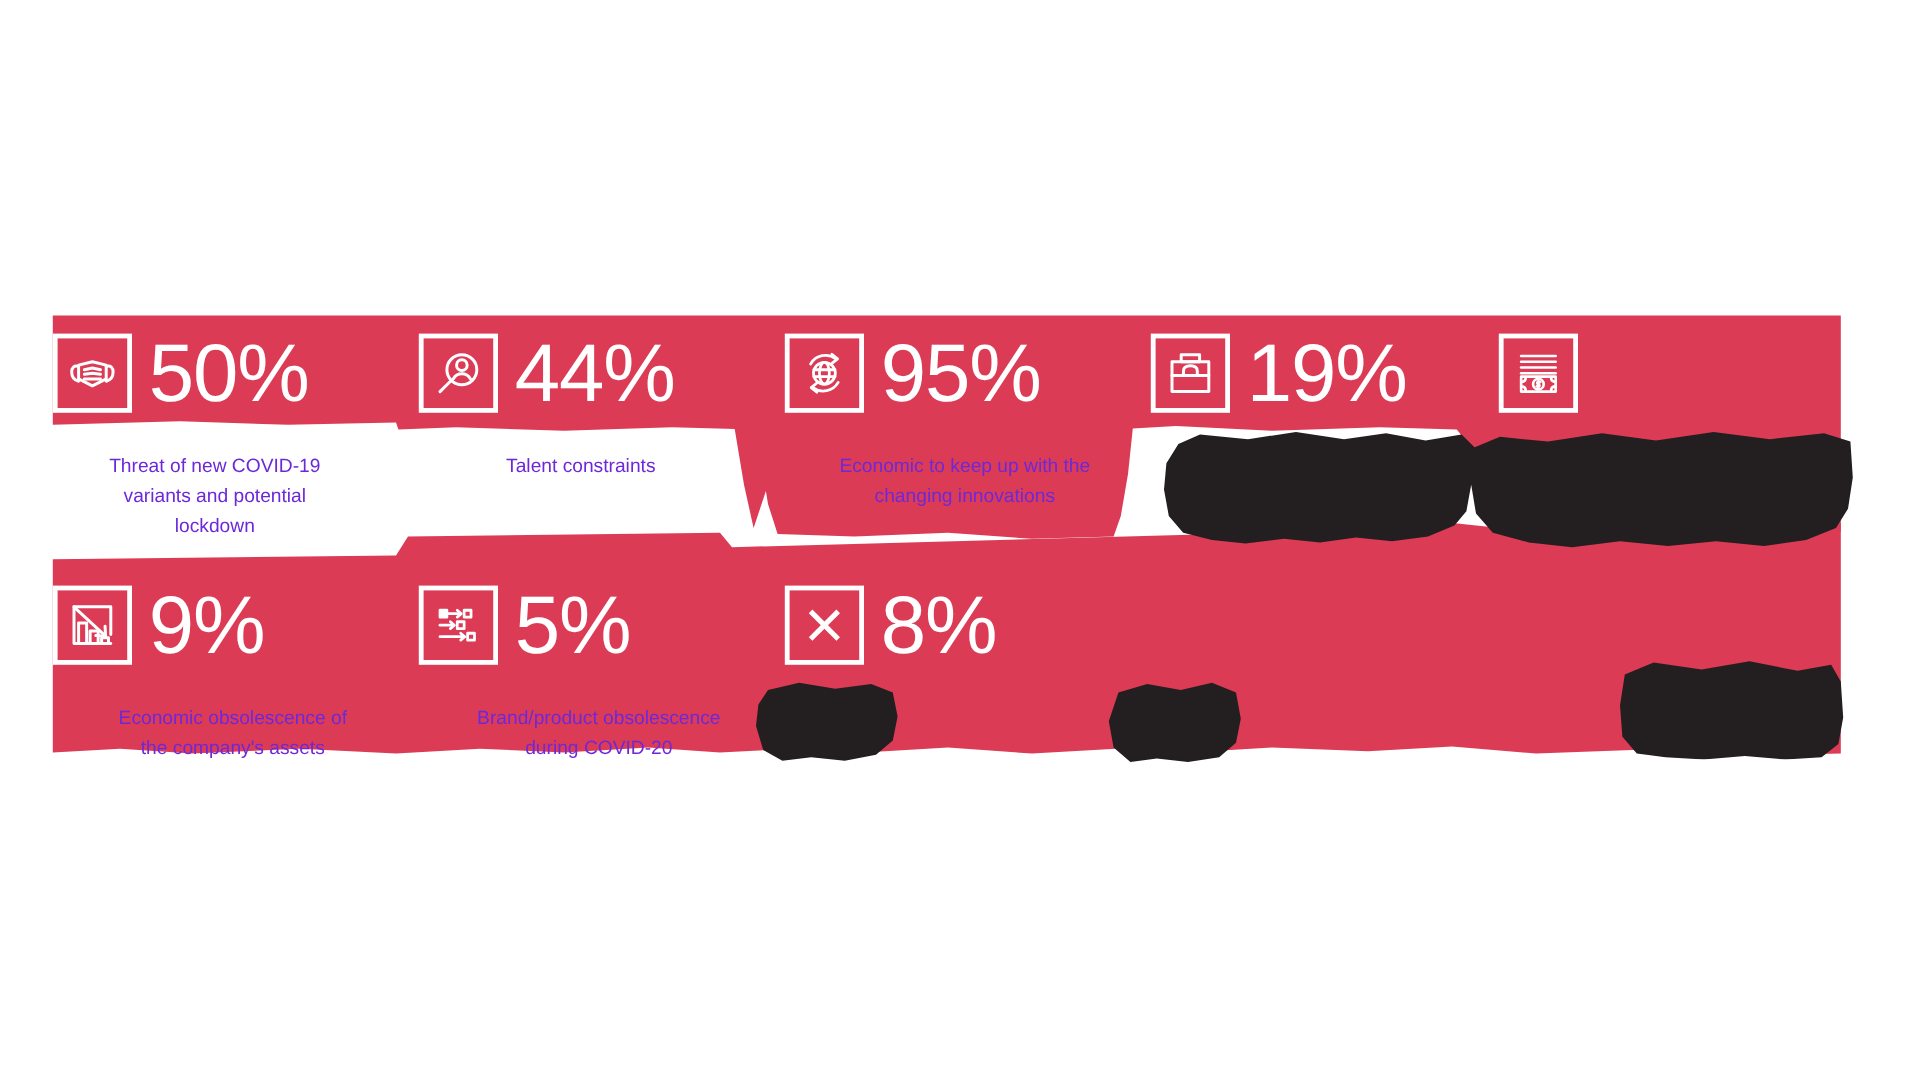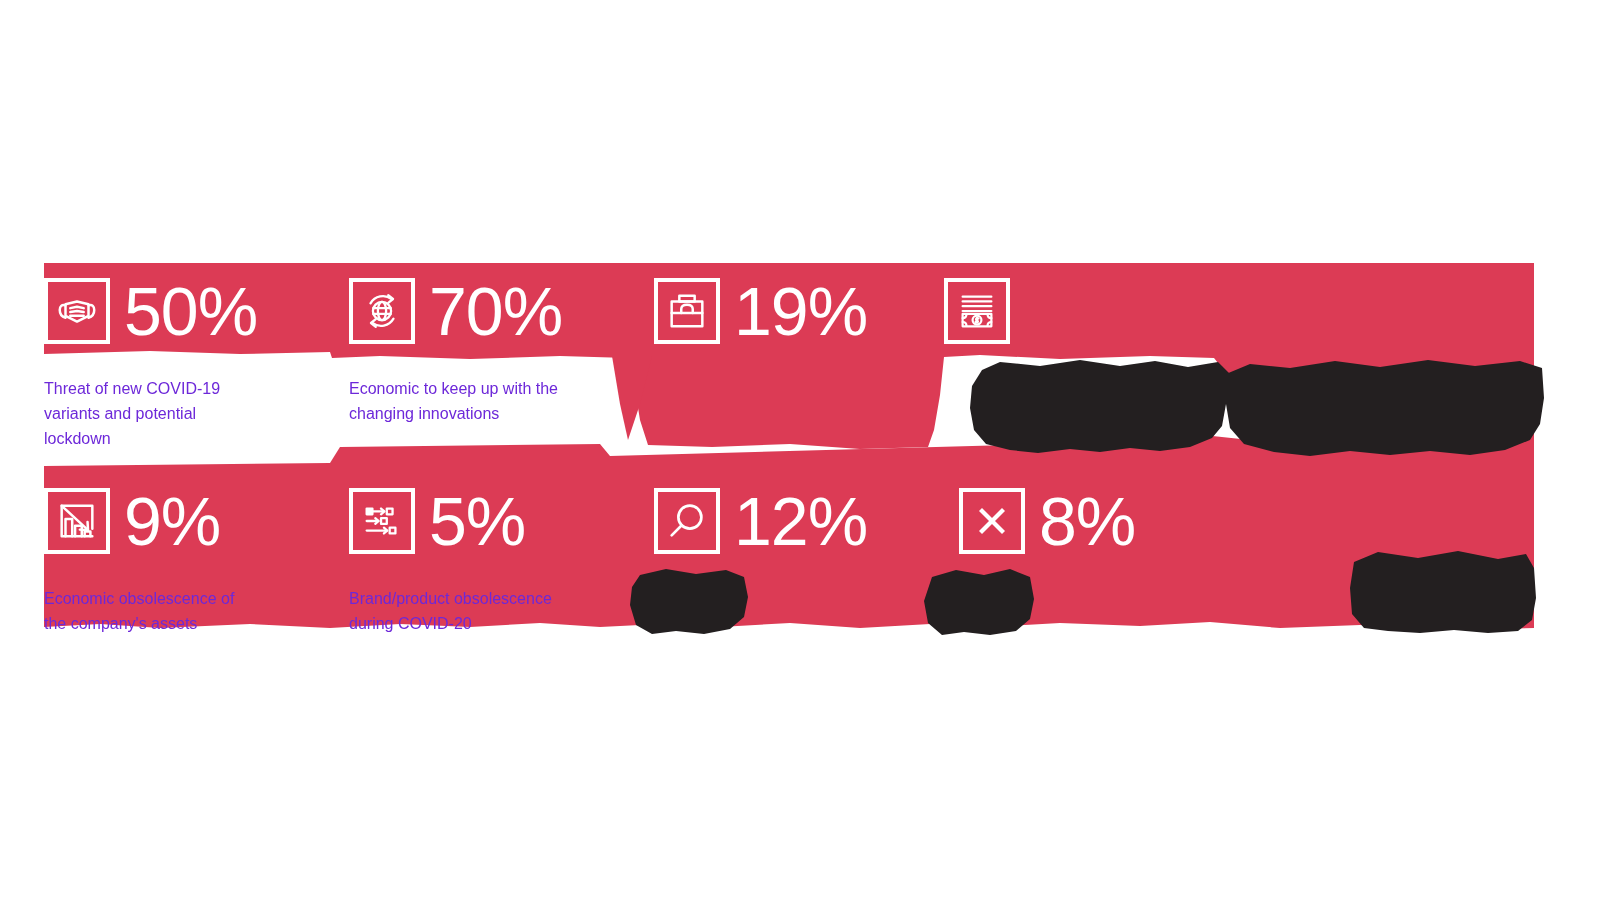--- a/index.html
+++ b/index.html
@@ -31,20 +31,21 @@
     pointer-events: none;
   }
 
   
   .rows {
     position: absolute;
     left: 0;
     top: 0;
     width: 1600px;
     height: 900px;
+    text-align: center;
   }
 
   .row {
     position: absolute;
     left: 44px;
     width: 1490px;
     display: flex;
     flex-direction: row;
     align-items: flex-start;
   }
@@ -153,36 +154,50 @@
               <path d="M17,29 L24,29 L31,29"></path>
             </svg>
           </span>
           <span class="pct">50%</span>
         </div>
         <div class="card-label">Threat of new COVID-19
 variants and potential
 lockdown</div>
       </div>
 
+      <div class="card" style="width:305px;">
+        <div class="stat-line">
+          <span class="icon-box">
+            <svg width="46" height="46" viewBox="0 0 48 48" fill="none" stroke="#ffffff" stroke-width="2.6" stroke-linejoin="round" stroke-linecap="round">
+              <circle cx="27" cy="21" r="13"></circle>
+              <circle cx="27" cy="17" r="4.6"></circle>
+              <path d="M19.5,29 C21.5,25.5 24,24.5 27,24.5 C30,24.5 32.5,25.5 34.5,29"></path>
+              <path d="M17.8,30.3 L8,40"></path>
+            </svg>
+          </span>
+          <span class="pct">44%</span>
+        </div>
+        <div class="card-label">Talent constraints</div>
+      </div>
 
       <div class="card" style="width:305px;">
         <div class="stat-line">
           <span class="icon-box">
             <svg width="46" height="46" viewBox="0 0 48 48" fill="none" stroke="#ffffff" stroke-width="2.4" stroke-linejoin="round" stroke-linecap="round">
               <circle cx="24" cy="24" r="9.5"></circle>
               <ellipse cx="24" cy="24" rx="4.3" ry="9.5"></ellipse>
               <path d="M14.8,21 L33.2,21"></path>
               <path d="M14.8,27 L33.2,27"></path>
               <path d="M12,16 A15,15 0 0 1 34,11.5"></path>
               <path d="M36,32 A15,15 0 0 1 14,36.5"></path>
               <path d="M30.5,7.5 L35.5,11.5 L30.5,15.5"></path>
               <path d="M17.5,40.5 L12.5,36.5 L17.5,32.5"></path>
             </svg>
           </span>
-          <span class="pct">70%</span>
+          <span class="pct">95%</span>
         </div>
         <div class="card-label label-wide">Economic to keep up with the
 changing innovations</div>
       </div>
 
       <div class="card" style="width:290px;">
         <div class="stat-line">
           <span class="icon-box">
             <svg width="46" height="46" viewBox="0 0 48 48" fill="none" stroke="#ffffff" stroke-width="2.6" stroke-linejoin="round" stroke-linecap="round">
               <rect x="16" y="8" width="16" height="6"></rect>
@@ -256,32 +271,20 @@
               <path d="M26,31 L29.5,34 L26,37"></path>
               <rect x="32" y="31" width="6" height="6"></rect>
             </svg>
           </span>
           <span class="pct">5%</span>
         </div>
         <div class="card-label label-wide">Brand/product obsolescence
 during COVID-20</div>
       </div>
 
-      <div class="card" style="width:305px;">
-        <div class="stat-line">
-          <span class="icon-box">
-            <svg width="46" height="46" viewBox="0 0 48 48" fill="none" stroke="#ffffff" stroke-width="2.8" stroke-linejoin="round" stroke-linecap="round">
-              <circle cx="27" cy="20" r="12"></circle>
-              <path d="M18.5,28.5 L8,39"></path>
-            </svg>
-          </span>
-          <span class="pct">12%</span>
-        </div>
-        <div class="card-label"></div>
-      </div>
 
       <div class="card" style="width:290px;">
         <div class="stat-line">
           <span class="icon-box">
             <svg width="46" height="46" viewBox="0 0 48 48" fill="none" stroke="#ffffff" stroke-width="4.4" stroke-linejoin="round" stroke-linecap="butt">
               <path d="M12,12 L36,36"></path>
               <path d="M36,12 L12,36"></path>
             </svg>
           </span>
           <span class="pct">8%</span>

